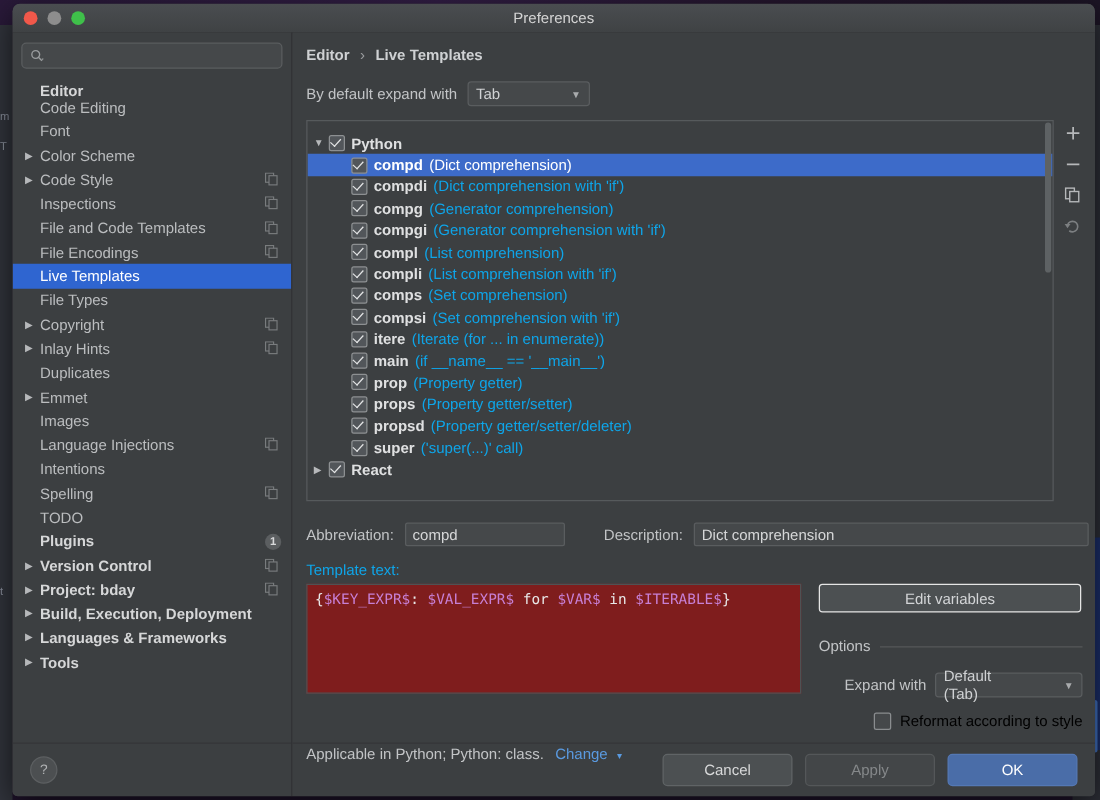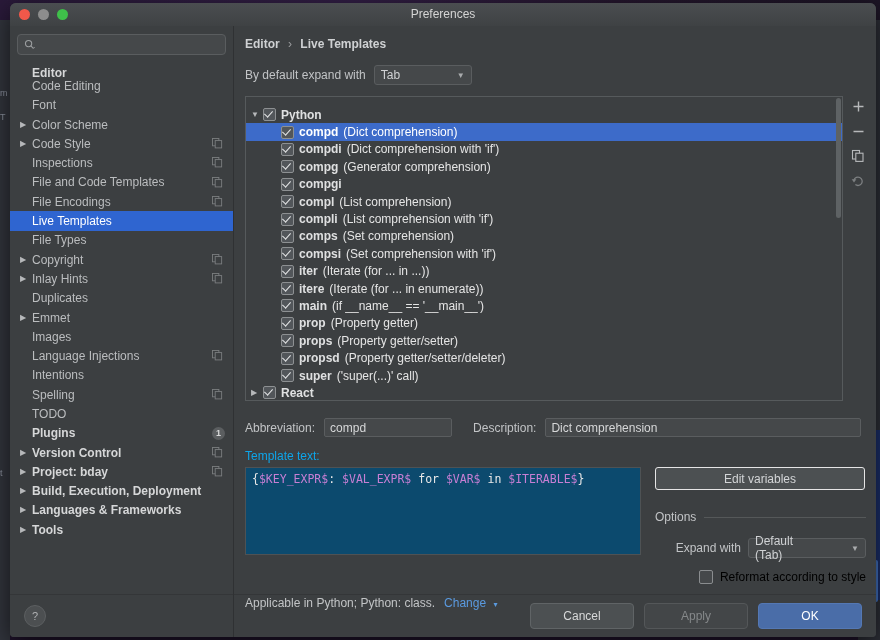--- a/index.html
+++ b/index.html
@@ -83,40 +83,40 @@
   .li{height:17.4px;display:flex;align-items:center;font-size:12px;white-space:nowrap;
     padding-left:5px;box-sizing:border-box;color:#d8d9da;}
   .li.sel{background:#3d6bc9;}
   .li .arrow{width:12px;flex:none;color:#b6b8ba;font-size:8px;}
   .li .indent{width:18px;flex:none;}
   .li .cb{width:11px;height:11px;flex:none;border:1px solid #8d9092;background:#52565a;
     border-radius:2px;margin-right:5px;position:relative;}
   .li .cb:after{content:"";position:absolute;left:2px;top:0px;width:4px;height:7px;
     border:solid #e4e5e6;border-width:0 1.6px 1.6px 0;transform:rotate(42deg);}
   .li .abbr{font-weight:bold;color:#dfe0e1;}
-  .li .desc{color:#e5e5e5;margin-left:5px;}
+  .li .desc{color:#0ea5e9;margin-left:5px;}
   .li.sel .abbr,.li.sel .desc{color:#ffffff;}
   .li.grp .abbr{font-weight:bold;}
   .li.partial{height:9px;overflow:hidden;}
   .list-tools{width:22px;margin-left:4px;padding-top:2px;display:flex;flex-direction:column;
     align-items:center;gap:9px;}
   .tool{width:18px;height:16px;display:flex;align-items:center;justify-content:center;
     color:#b6b8ba;}
 
   
   .abbr-row{display:flex;align-items:center;margin:17px 0 0 11px;}
   .abbr-row .lbl{color:#c2c4c6;font-size:12px;}
   .fld{height:19px;background:#45484a;border:1px solid #5a5d5f;border-radius:2px;
     color:#d6d7d8;font-size:12px;padding:0 5px;box-sizing:border-box;
     display:flex;align-items:center;font-family:inherit;outline:0;}
 
   
   .tmpl-label{color:#0ea5e9;font-size:12px;margin:12px 0 4px 11px;}
   .tmpl-wrap{display:flex;margin-left:11px;}
-  .tmpl-box{width:396px;height:88px;background:#0c4a6e;border:1px solid #4e5254;
+  .tmpl-box{width:396px;height:88px;background:#7f1d1d;border:1px solid #4e5254;
     box-sizing:border-box;padding:4px 6px;font-family:"DejaVu Sans Mono","Liberation Mono",monospace;
     font-size:11.5px;color:#d6d6d6;overflow:hidden;}
   .var{color:#c77fd4;}
   .kw{color:#e8e8e8;}
   .side-opts{margin-left:14px;width:auto;flex:1;padding-right:10px;}
   .btn{background:#4c5052;border:1px solid #e5e5e5;border-radius:3px;color:#d3d5d7;
     font-size:12px;display:flex;align-items:center;justify-content:center;font-family:inherit;}
   .opts-title{display:flex;align-items:center;margin-top:20px;color:#c2c4c6;font-size:12px;}
   .opts-title .rule{flex:1;height:1px;background:#555859;margin-left:8px;}
   .opt-row{display:flex;align-items:center;margin-top:14px;justify-content:flex-end;}
@@ -372,20 +372,21 @@
                 <span class="indent"></span>
                 <span class="cb"></span>
                 <span class="abbr">compg</span>
                 <span class="desc">(Generator comprehension)</span>
               </div>
               <div class="li ">
                 <span class="arrow"></span>
                 <span class="indent"></span>
                 <span class="cb"></span>
                 <span class="abbr">compgi</span>
+                <span class="desc">(Generator comprehension with 'if')</span>
               </div>
               <div class="li ">
                 <span class="arrow"></span>
                 <span class="indent"></span>
                 <span class="cb"></span>
                 <span class="abbr">compl</span>
                 <span class="desc">(List comprehension)</span>
               </div>
               <div class="li ">
                 <span class="arrow"></span>
@@ -400,27 +401,20 @@
                 <span class="cb"></span>
                 <span class="abbr">comps</span>
                 <span class="desc">(Set comprehension)</span>
               </div>
               <div class="li ">
                 <span class="arrow"></span>
                 <span class="indent"></span>
                 <span class="cb"></span>
                 <span class="abbr">compsi</span>
                 <span class="desc">(Set comprehension with 'if')</span>
-              </div>
-              <div class="li ">
-                <span class="arrow"></span>
-                <span class="indent"></span>
-                <span class="cb"></span>
-                <span class="abbr">iter</span>
-                <span class="desc">(Iterate (for ... in ...))</span>
               </div>
               <div class="li ">
                 <span class="arrow"></span>
                 <span class="indent"></span>
                 <span class="cb"></span>
                 <span class="abbr">itere</span>
                 <span class="desc">(Iterate (for ... in enumerate))</span>
               </div>
               <div class="li ">
                 <span class="arrow"></span>
@@ -488,21 +482,21 @@
               <path d="M3 6 A4.2 4.2 0 1 1 4.4 10.6" fill="none" stroke="#7c7f81" stroke-width="1.3"></path>
               <polygon points="0.7,5.2 5.4,5.2 3.0,8.6" fill="#7c7f81"></polygon>
             </svg>
           </div>
         </div>
       </div>
 
       <div class="abbr-row">
         <span class="lbl">Abbreviation:</span>
         <div class="fld" style="width:128px;margin-left:9px;">compd</div>
-        <span class="lbl" style="margin-left:21px;text-align:right;">Description:</span>
+        <span class="lbl" style="margin-left:31px;text-align:right;">Description:</span>
         <div class="fld" style="width:316px;margin-left:9px;">Dict comprehension</div>
       </div>
 
       <div class="tmpl-label">Template text:</div>
 
       <div class="tmpl-wrap">
         <div class="tmpl-box">
           <div id="tmpl-code"><span class="kw">{</span><span class="var">$KEY_EXPR$</span><span class="kw">: </span><span class="var">$VAL_EXPR$</span><span class="kw"> for </span><span class="var">$VAR$</span><span class="kw"> in </span><span class="var">$ITERABLE$</span><span class="kw">}</span></div>
         </div>
         <div class="side-opts">

